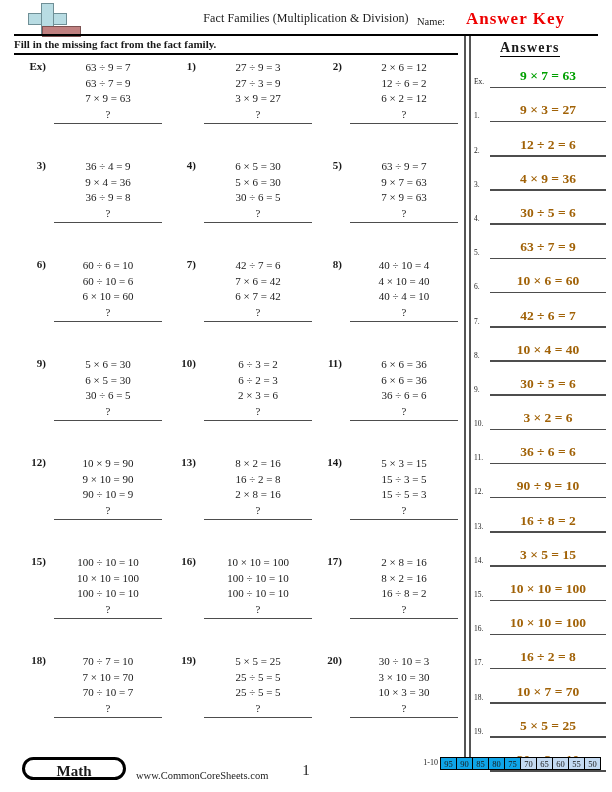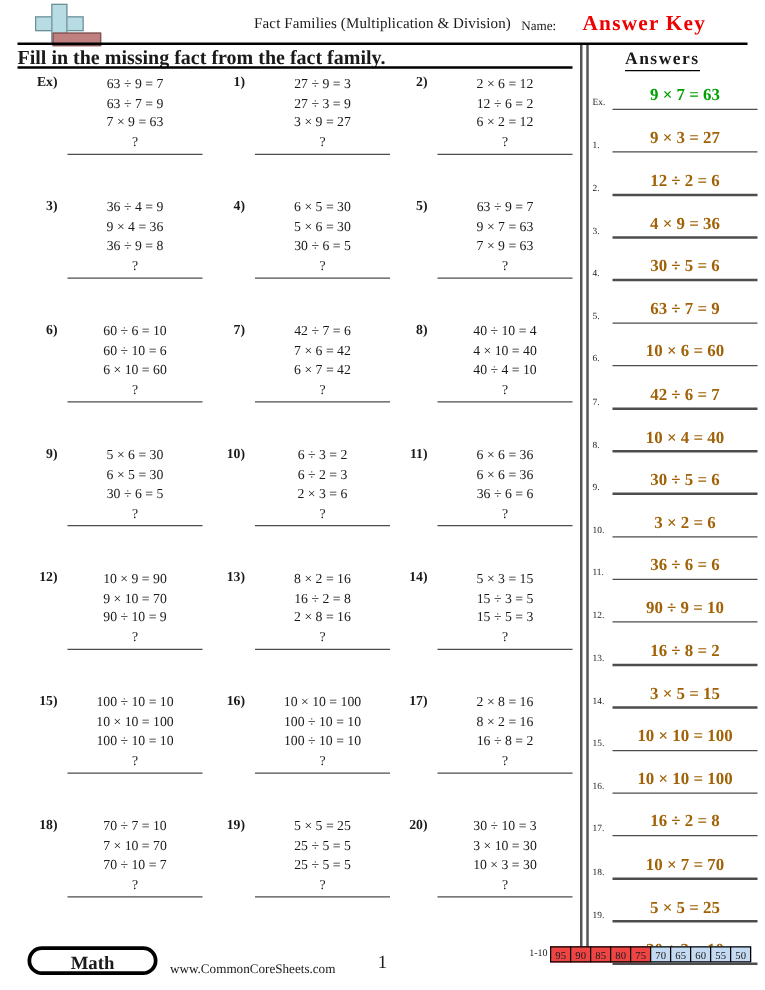--- a/index.html
+++ b/index.html
@@ -79,21 +79,21 @@
     left: 14px; top: 34px;
     width: 584px;
     height: 2px;
     background: #000;
   }
 
   
   #directions {
     position: absolute;
     left: 14px; top: 38px;
-    font-size: 16px;
+    font-size: 11px;
     font-weight: bold;
     font-family: "Liberation Serif", serif;
   }
   #directions-rule {
     position: absolute;
     left: 14px; top: 53px;
     width: 444px;
     height: 1.5px;
     background: #000;
   }
@@ -260,21 +260,21 @@
     line-height: 12.5px;
   }
   .scell {
     width: 17px;
     font-size: 8.5px;
     text-align: center;
     line-height: 12.5px;
     border: 1px solid #000;
     margin-left: -1px;
     box-sizing: border-box;
-    background: #ef4444;
+    background: #0ea5e9;
   }
   .scell.hl { background: #c3daf2; }
   .srow.second .scell { margin-top: -1px; }
 </style>
 </head>
 <body>
 
 <div id="header">
   <div id="logo">
     <div class="logo-plus-h"></div>
@@ -420,21 +420,21 @@
           <div class="pblank">?</div>
           <div class="pblank-rule"></div>
         </div>
       </div>
     </div>
     <div class="prow">
       <div class="prob c0">
         <div class="pnum">12)</div>
         <div class="plines">
           <div class="pline">10 × 9 = 90</div>
-          <div class="pline">9 × 10 = 70</div>
+          <div class="pline">9 × 10 = 90</div>
           <div class="pline">90 ÷ 10 = 9</div>
           <div class="pblank">?</div>
           <div class="pblank-rule"></div>
         </div>
       </div>
       <div class="prob c1">
         <div class="pnum">13)</div>
         <div class="plines">
           <div class="pline">8 × 2 = 16</div>
           <div class="pline">16 ÷ 2 = 8</div>

